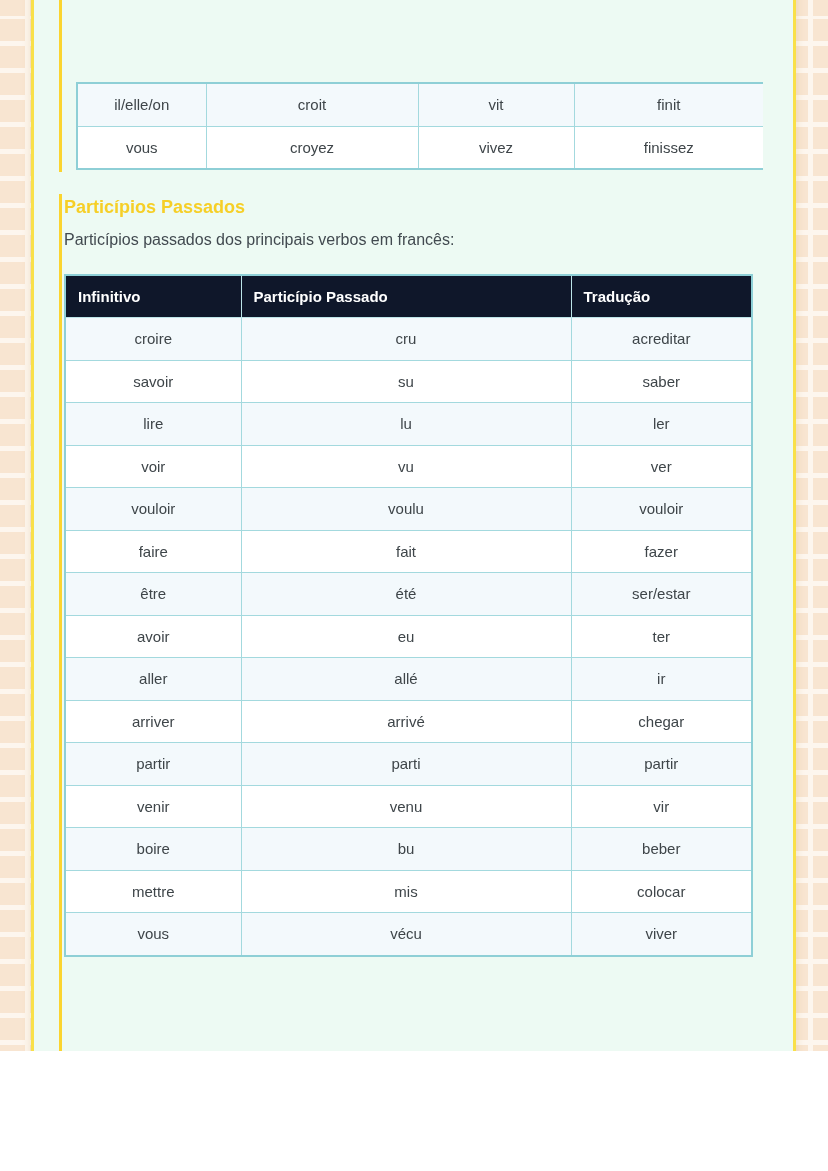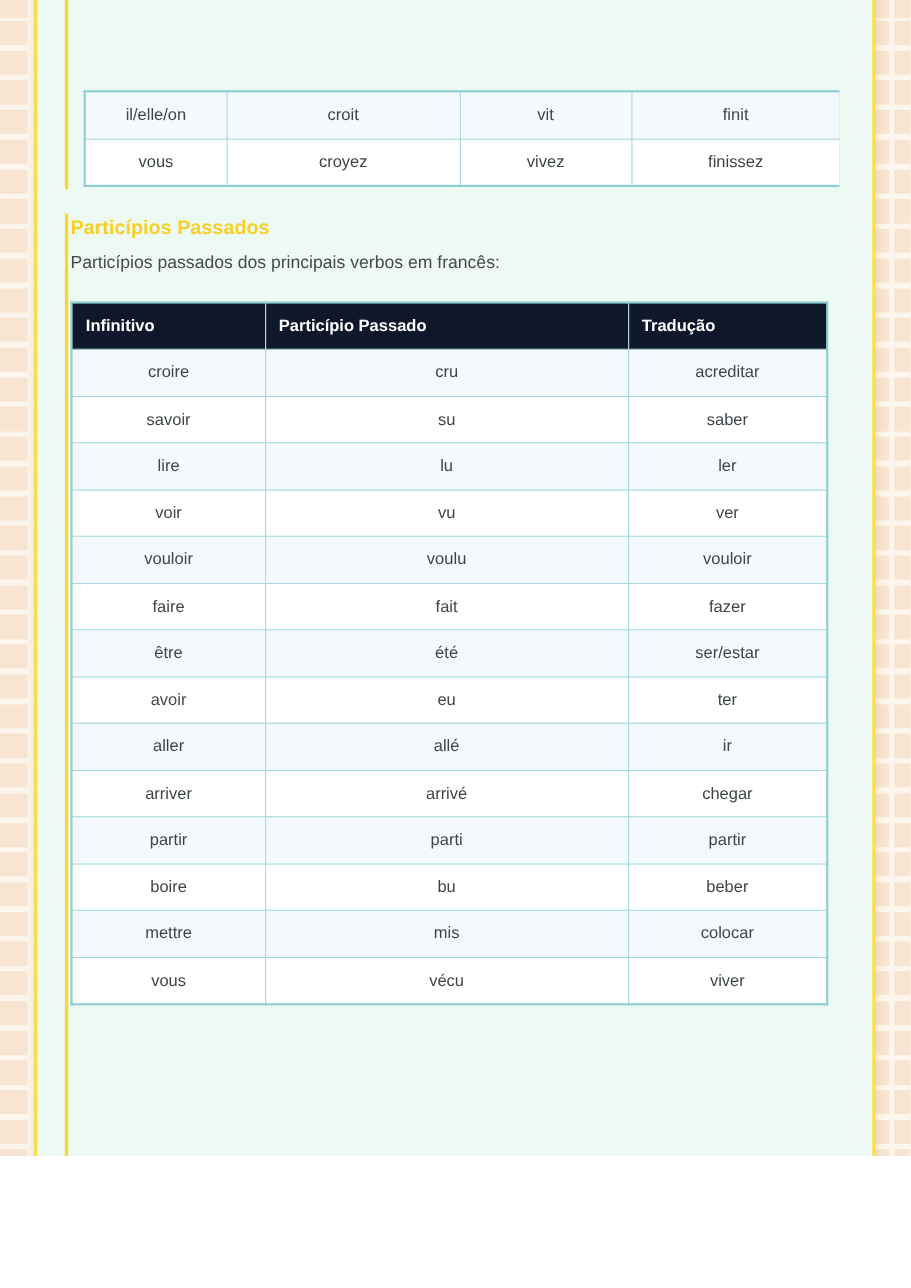--- a/index.html
+++ b/index.html
@@ -168,20 +168,25 @@
               <td>arriver</td>
               <td>arrivé</td>
               <td>chegar</td>
             </tr>
             <tr>
               <td>partir</td>
               <td>parti</td>
               <td>partir</td>
             </tr>
             <tr>
+              <td>venir</td>
+              <td>venu</td>
+              <td>vir</td>
+            </tr>
+            <tr>
               <td>boire</td>
               <td>bu</td>
               <td>beber</td>
             </tr>
             <tr>
               <td>mettre</td>
               <td>mis</td>
               <td>colocar</td>
             </tr>
             <tr>

